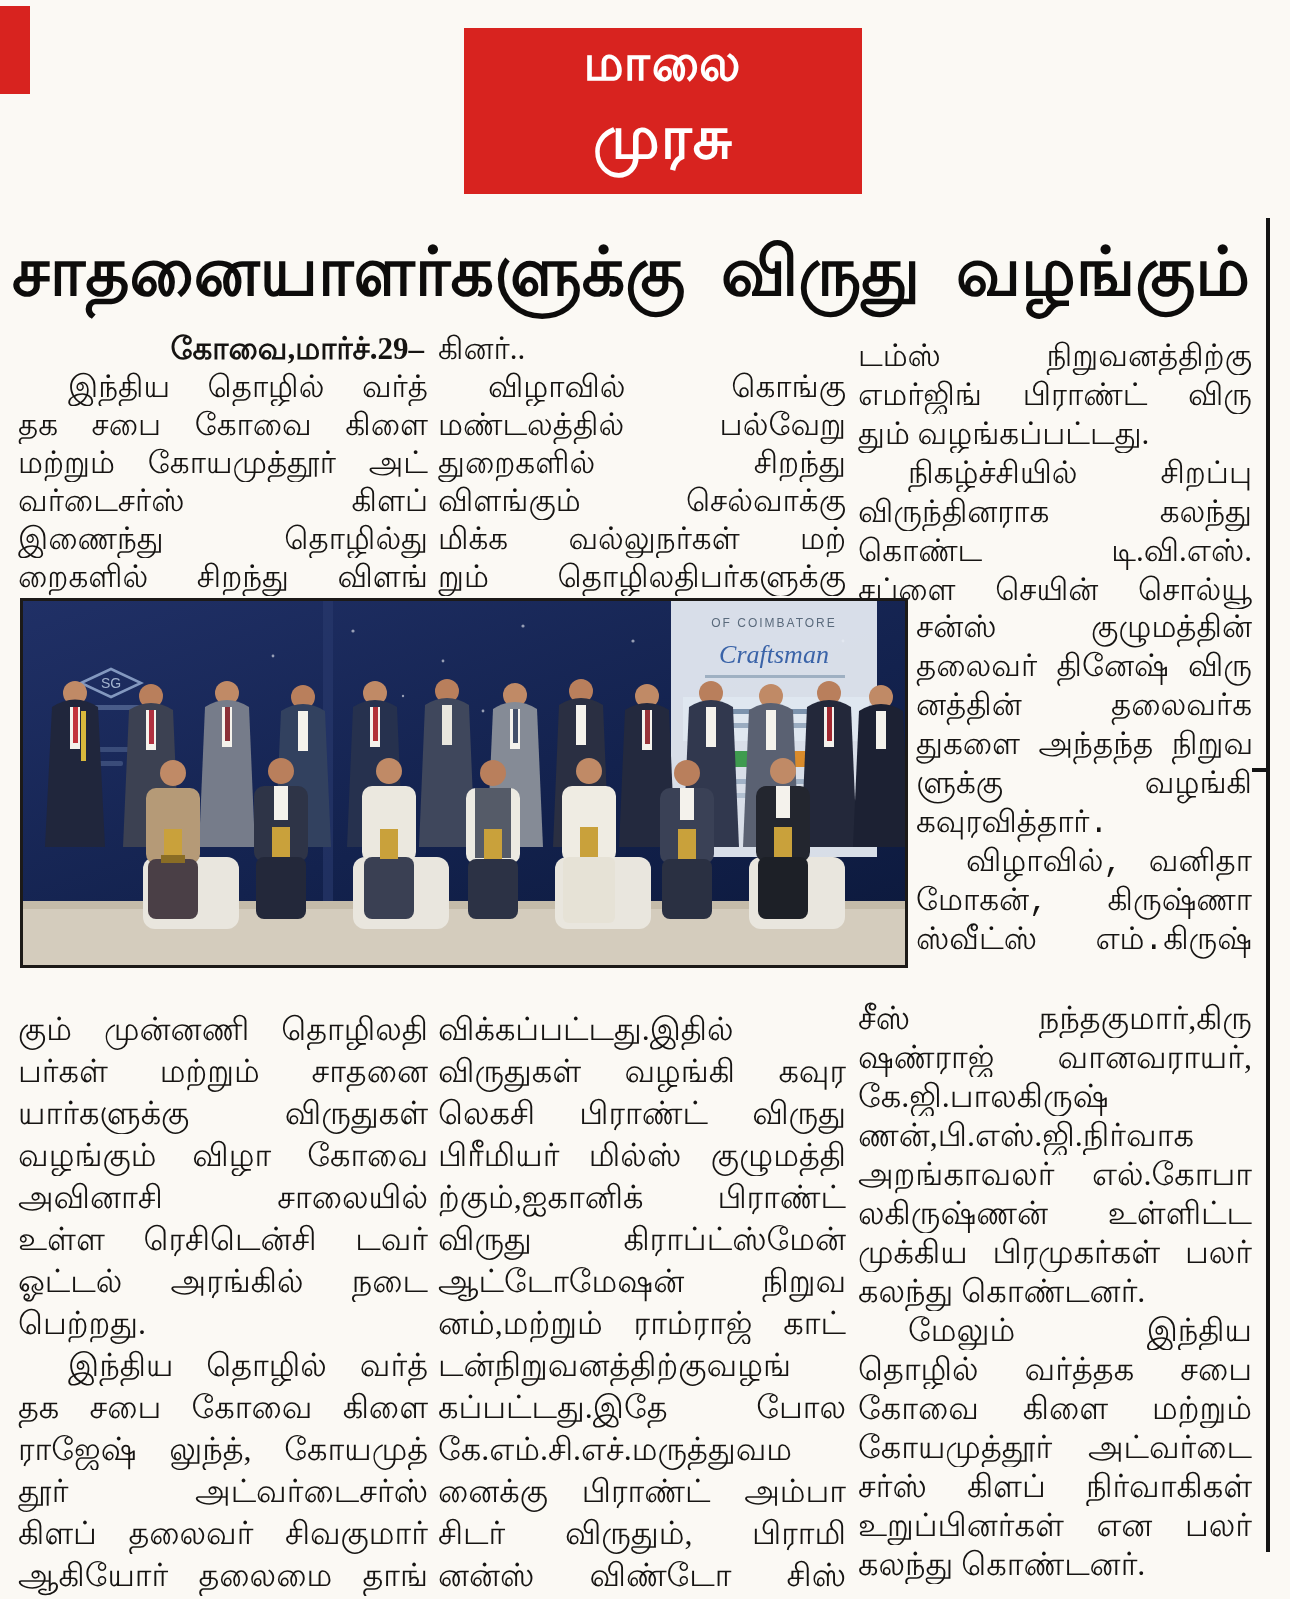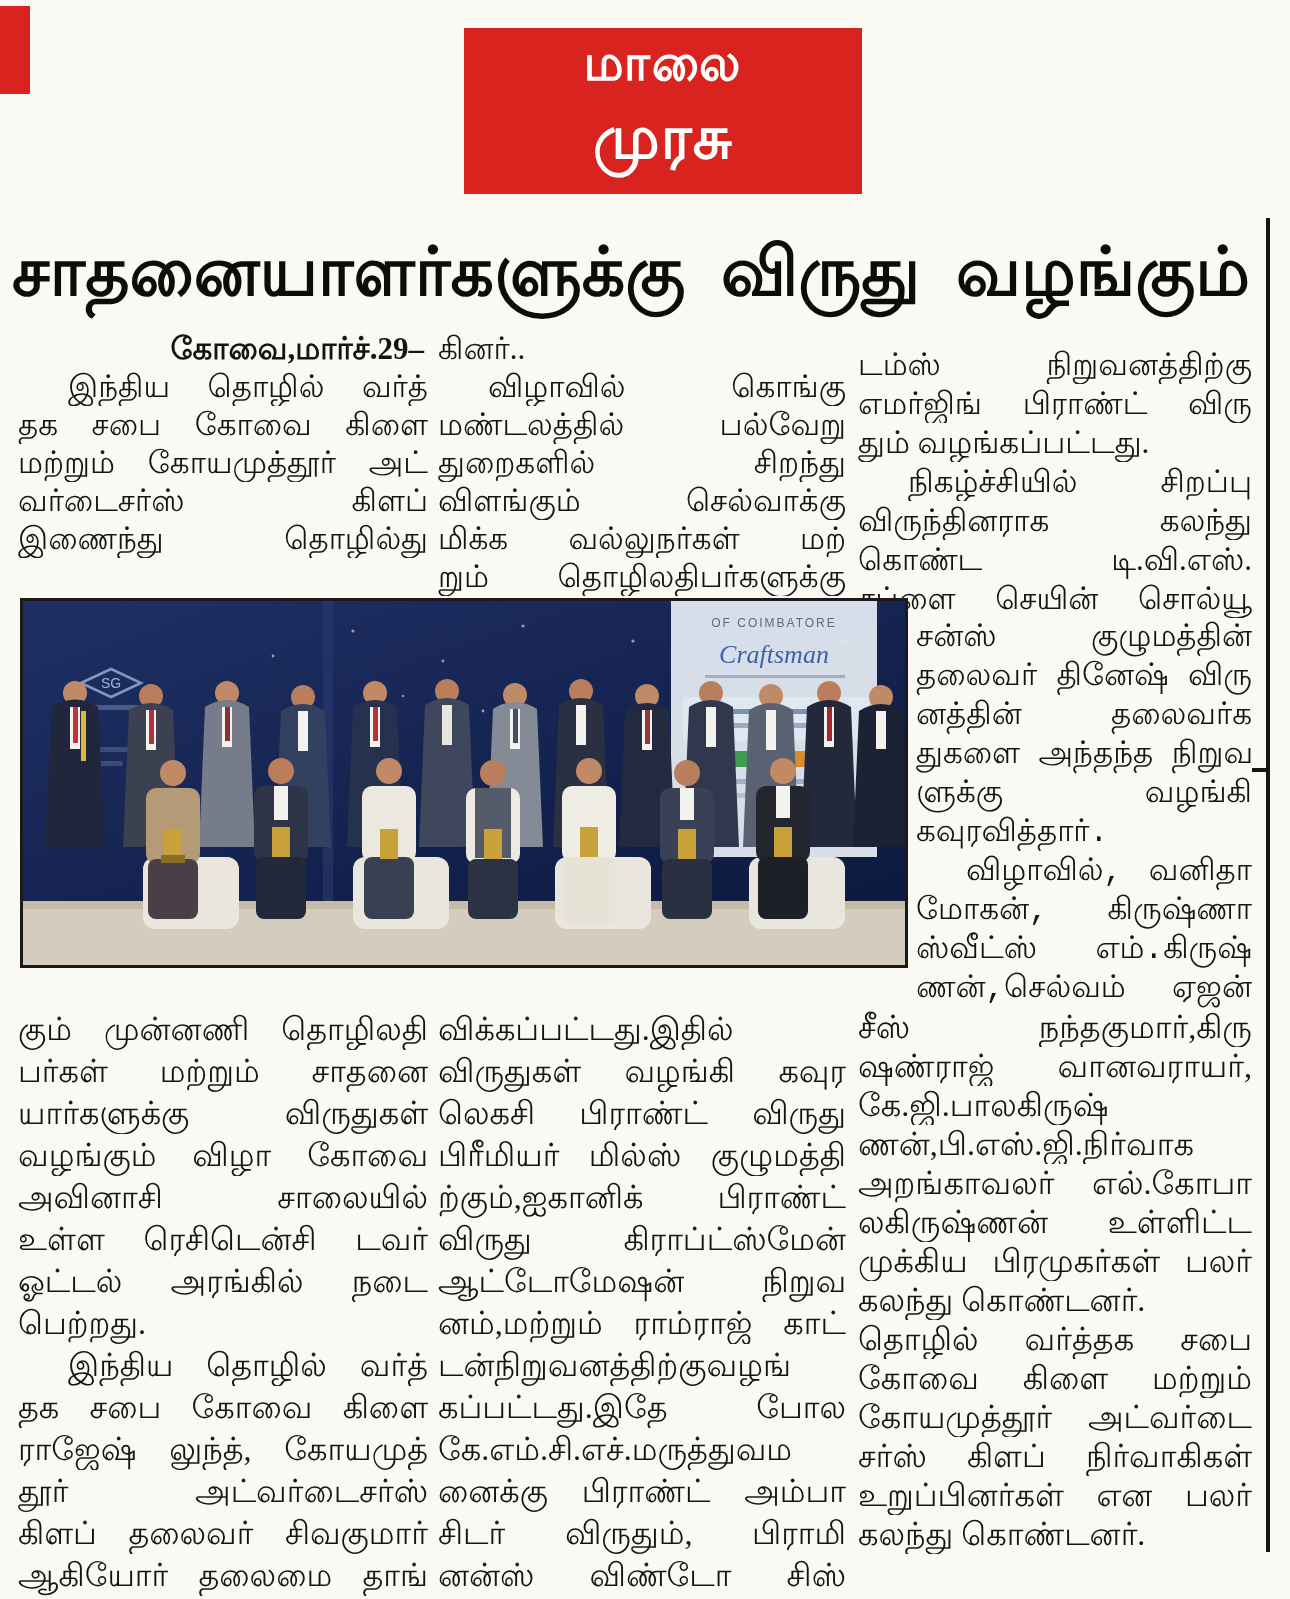--- a/index.html
+++ b/index.html
@@ -22,21 +22,21 @@
     font-size:68px;font-weight:700;line-height:104px;color:#0d0c0b;
     text-align:justify;text-align-last:justify;word-spacing:8px;overflow:hidden;
     font-family:"Liberation Serif","DejaVu Serif",serif;
   }
   .vrule{position:absolute;left:1266px;top:218px;width:4px;height:1334px;background:#141414;}
   .vrule-tick{position:absolute;left:1252px;top:768px;width:14px;height:4px;background:#141414;}
 
   .col{position:absolute;top:330px;}
   .col-1{left:18px;width:410px;}
   .col-2{left:438px;width:408px;}
-  .col-3{left:858px;width:394px;top:345px;}
+  .col-3{left:858px;width:394px;top:336px;}
 
   .line{
     text-align:justify;text-align-last:justify;
     font-size:31px;line-height:38px;white-space:nowrap;overflow:hidden;
   }
   .seg-bottom .line{font-size:32px;line-height:42px;}
   .col-3 .line{line-height:39px;}
   .line.plast{text-align-last:left;}
   .line.indent{padding-left:50px;}
   .para.dateline .line{text-align-last:right;padding-right:4px;font-weight:600;}
@@ -70,20 +70,21 @@
   <div class="seg-top">
       <div class="para dateline">
         <div class="line plast">கோவை,மார்ச்.29–</div>
       </div>
       <div class="para">
         <div class="line indent">இந்திய தொழில் வர்த்</div>
         <div class="line">தக சபை கோவை கிளை</div>
         <div class="line">மற்றும் கோயமுத்தூர் அட்</div>
         <div class="line">வர்டைசர்ஸ் கிளப்</div>
         <div class="line">இணைந்து தொழில்து</div>
+        <div class="line">றைகளில் சிறந்து விளங்</div>
       </div>
     </div>
   <div class="spacer"></div>
   <div class="seg-bottom">
       <div class="para">
         <div class="line">கும் முன்னணி தொழிலதி</div>
         <div class="line">பர்கள் மற்றும் சாதனை</div>
         <div class="line">யார்களுக்கு விருதுகள்</div>
         <div class="line">வழங்கும் விழா கோவை</div>
         <div class="line">அவினாசி சாலையில்</div>
@@ -157,35 +158,35 @@
         <div class="line">தலைவர் தினேஷ் விரு</div>
         <div class="line">னத்தின் தலைவர்க</div>
         <div class="line">துகளை அந்தந்த நிறுவ</div>
         <div class="line">ளுக்கு வழங்கி</div>
         <div class="line plast">கவுரவித்தார்.</div>
       </div>
       <div class="para">
         <div class="line indent">விழாவில், வனிதா</div>
         <div class="line">மோகன், கிருஷ்ணா</div>
         <div class="line">ஸ்வீட்ஸ் எம்.கிருஷ்</div>
-        <div class="line">ணன்,செல்வம் ஏஜன்</div>
       </div>
     </div>
   <div class="seg-bottom">
       <div class="para">
         <div class="line">சீஸ் நந்தகுமார்,கிரு</div>
         <div class="line">ஷண்ராஜ் வானவராயர்,</div>
         <div class="line">கே.ஜி.பாலகிருஷ்</div>
         <div class="line">ணன்,பி.எஸ்.ஜி.நிர்வாக</div>
         <div class="line">அறங்காவலர் எல்.கோபா</div>
         <div class="line">லகிருஷ்ணன் உள்ளிட்ட</div>
         <div class="line">முக்கிய பிரமுகர்கள் பலர்</div>
         <div class="line plast">கலந்து கொண்டனர்.</div>
       </div>
       <div class="para">
+        <div class="line indent">மேலும் இந்திய</div>
         <div class="line">தொழில் வர்த்தக சபை</div>
         <div class="line">கோவை கிளை மற்றும்</div>
         <div class="line">கோயமுத்தூர் அட்வர்டை</div>
         <div class="line">சர்ஸ் கிளப் நிர்வாகிகள்</div>
         <div class="line">உறுப்பினர்கள் என பலர்</div>
         <div class="line plast">கலந்து கொண்டனர்.</div>
       </div>
     </div>
 </div>
 

